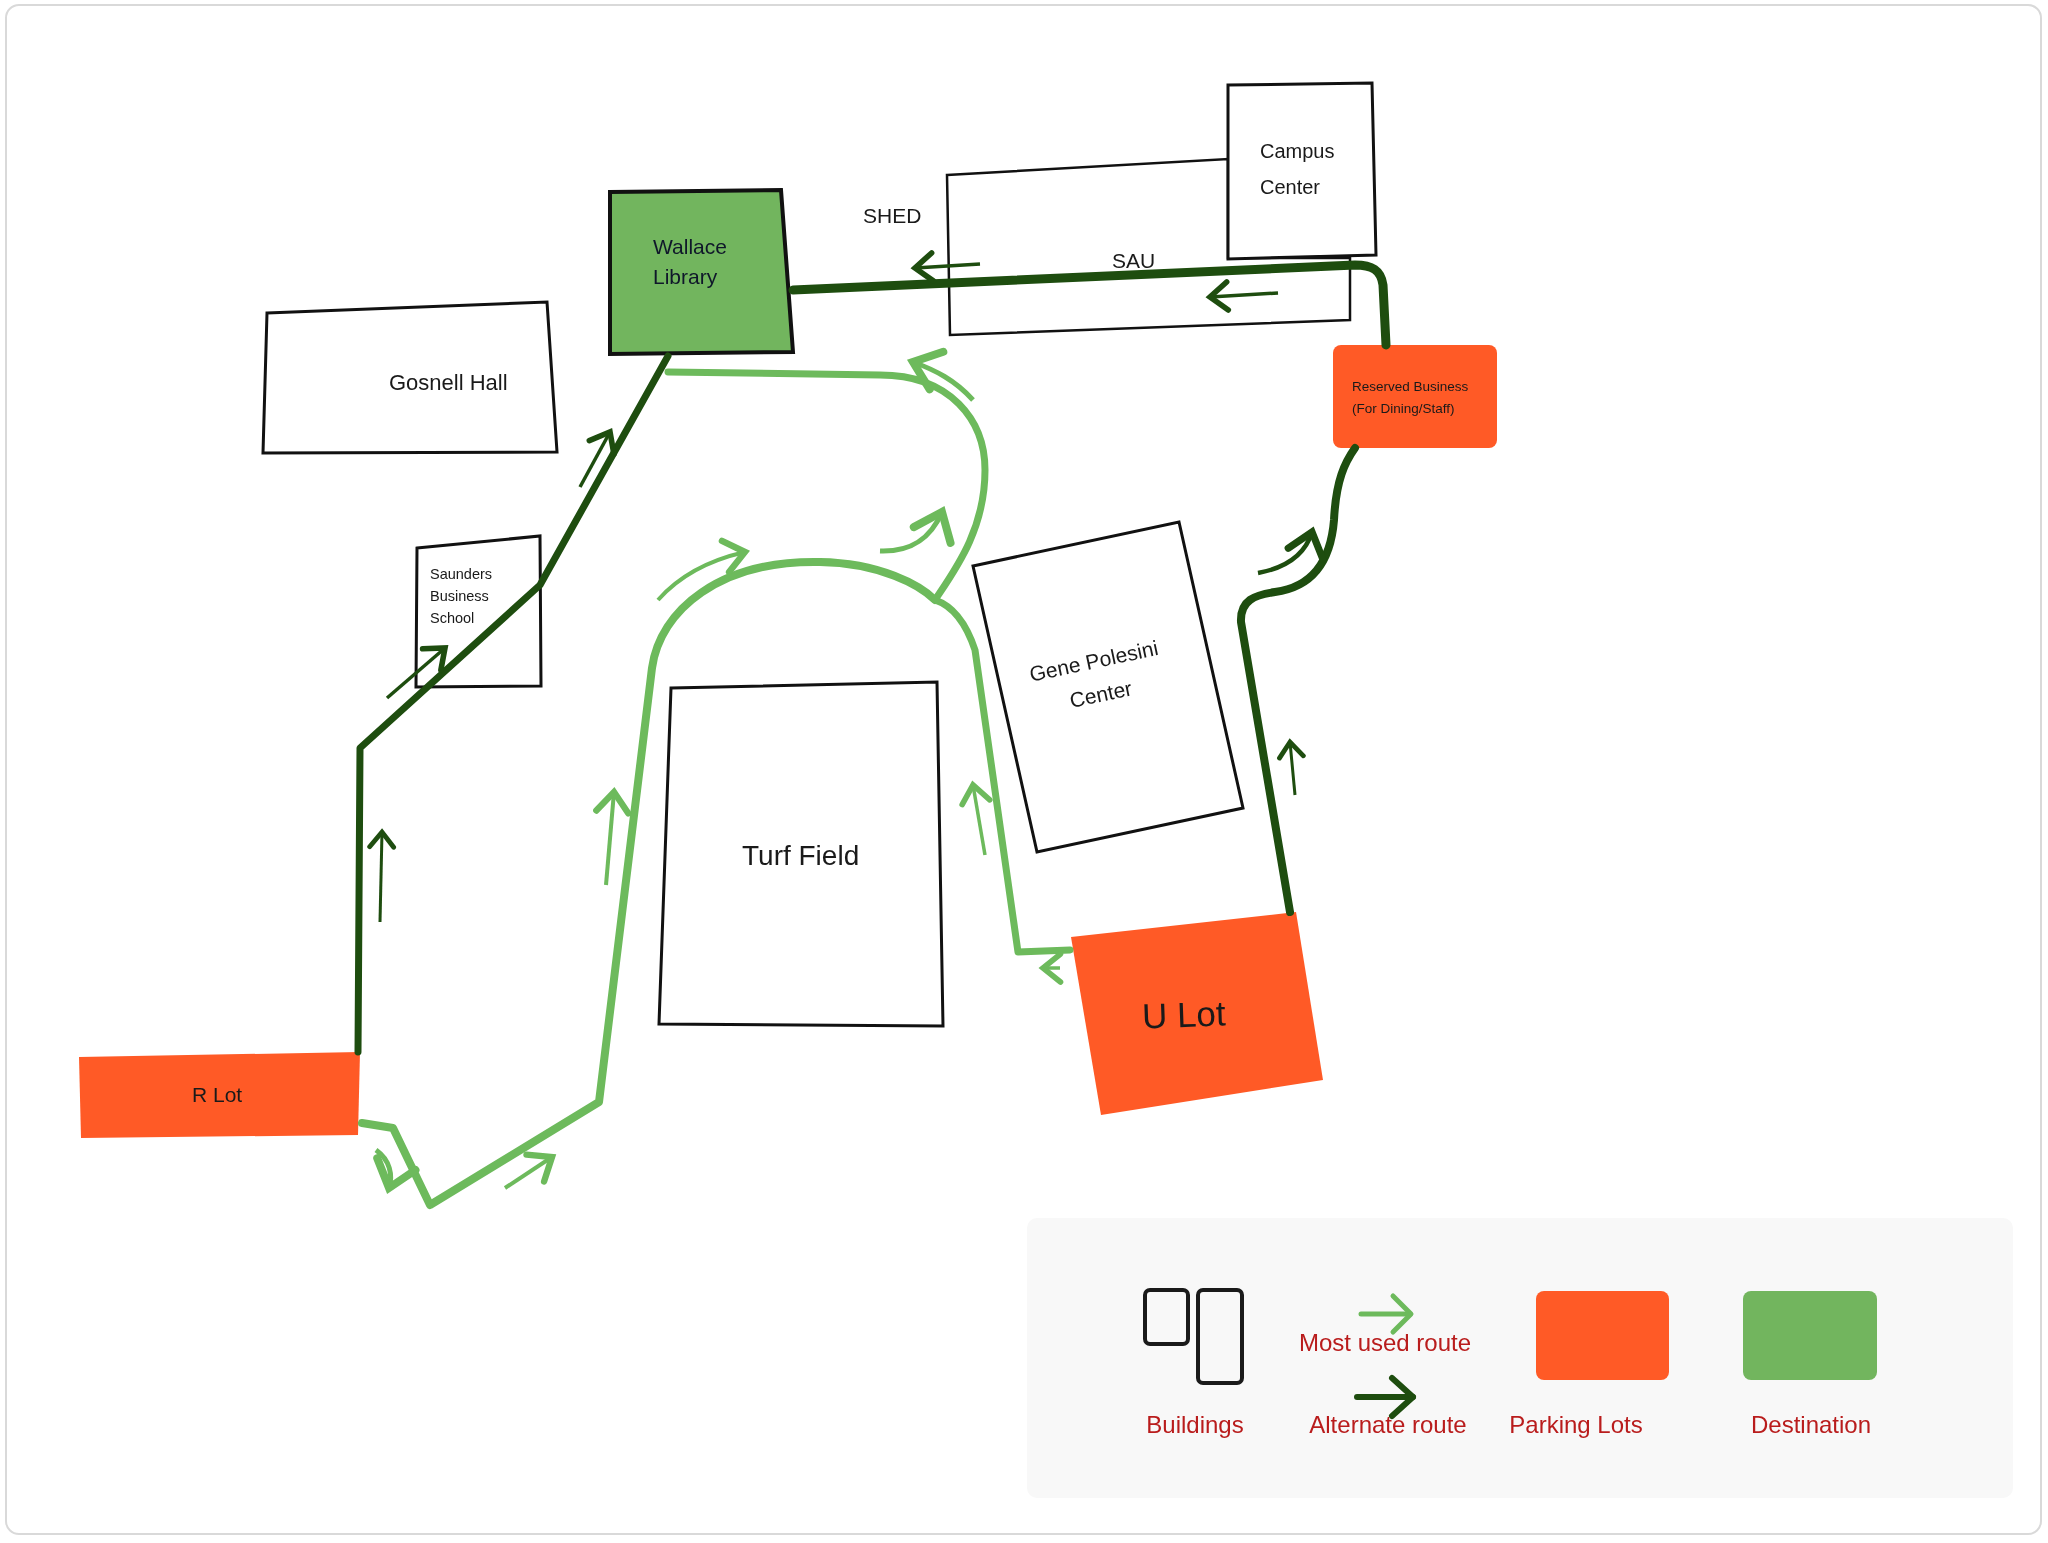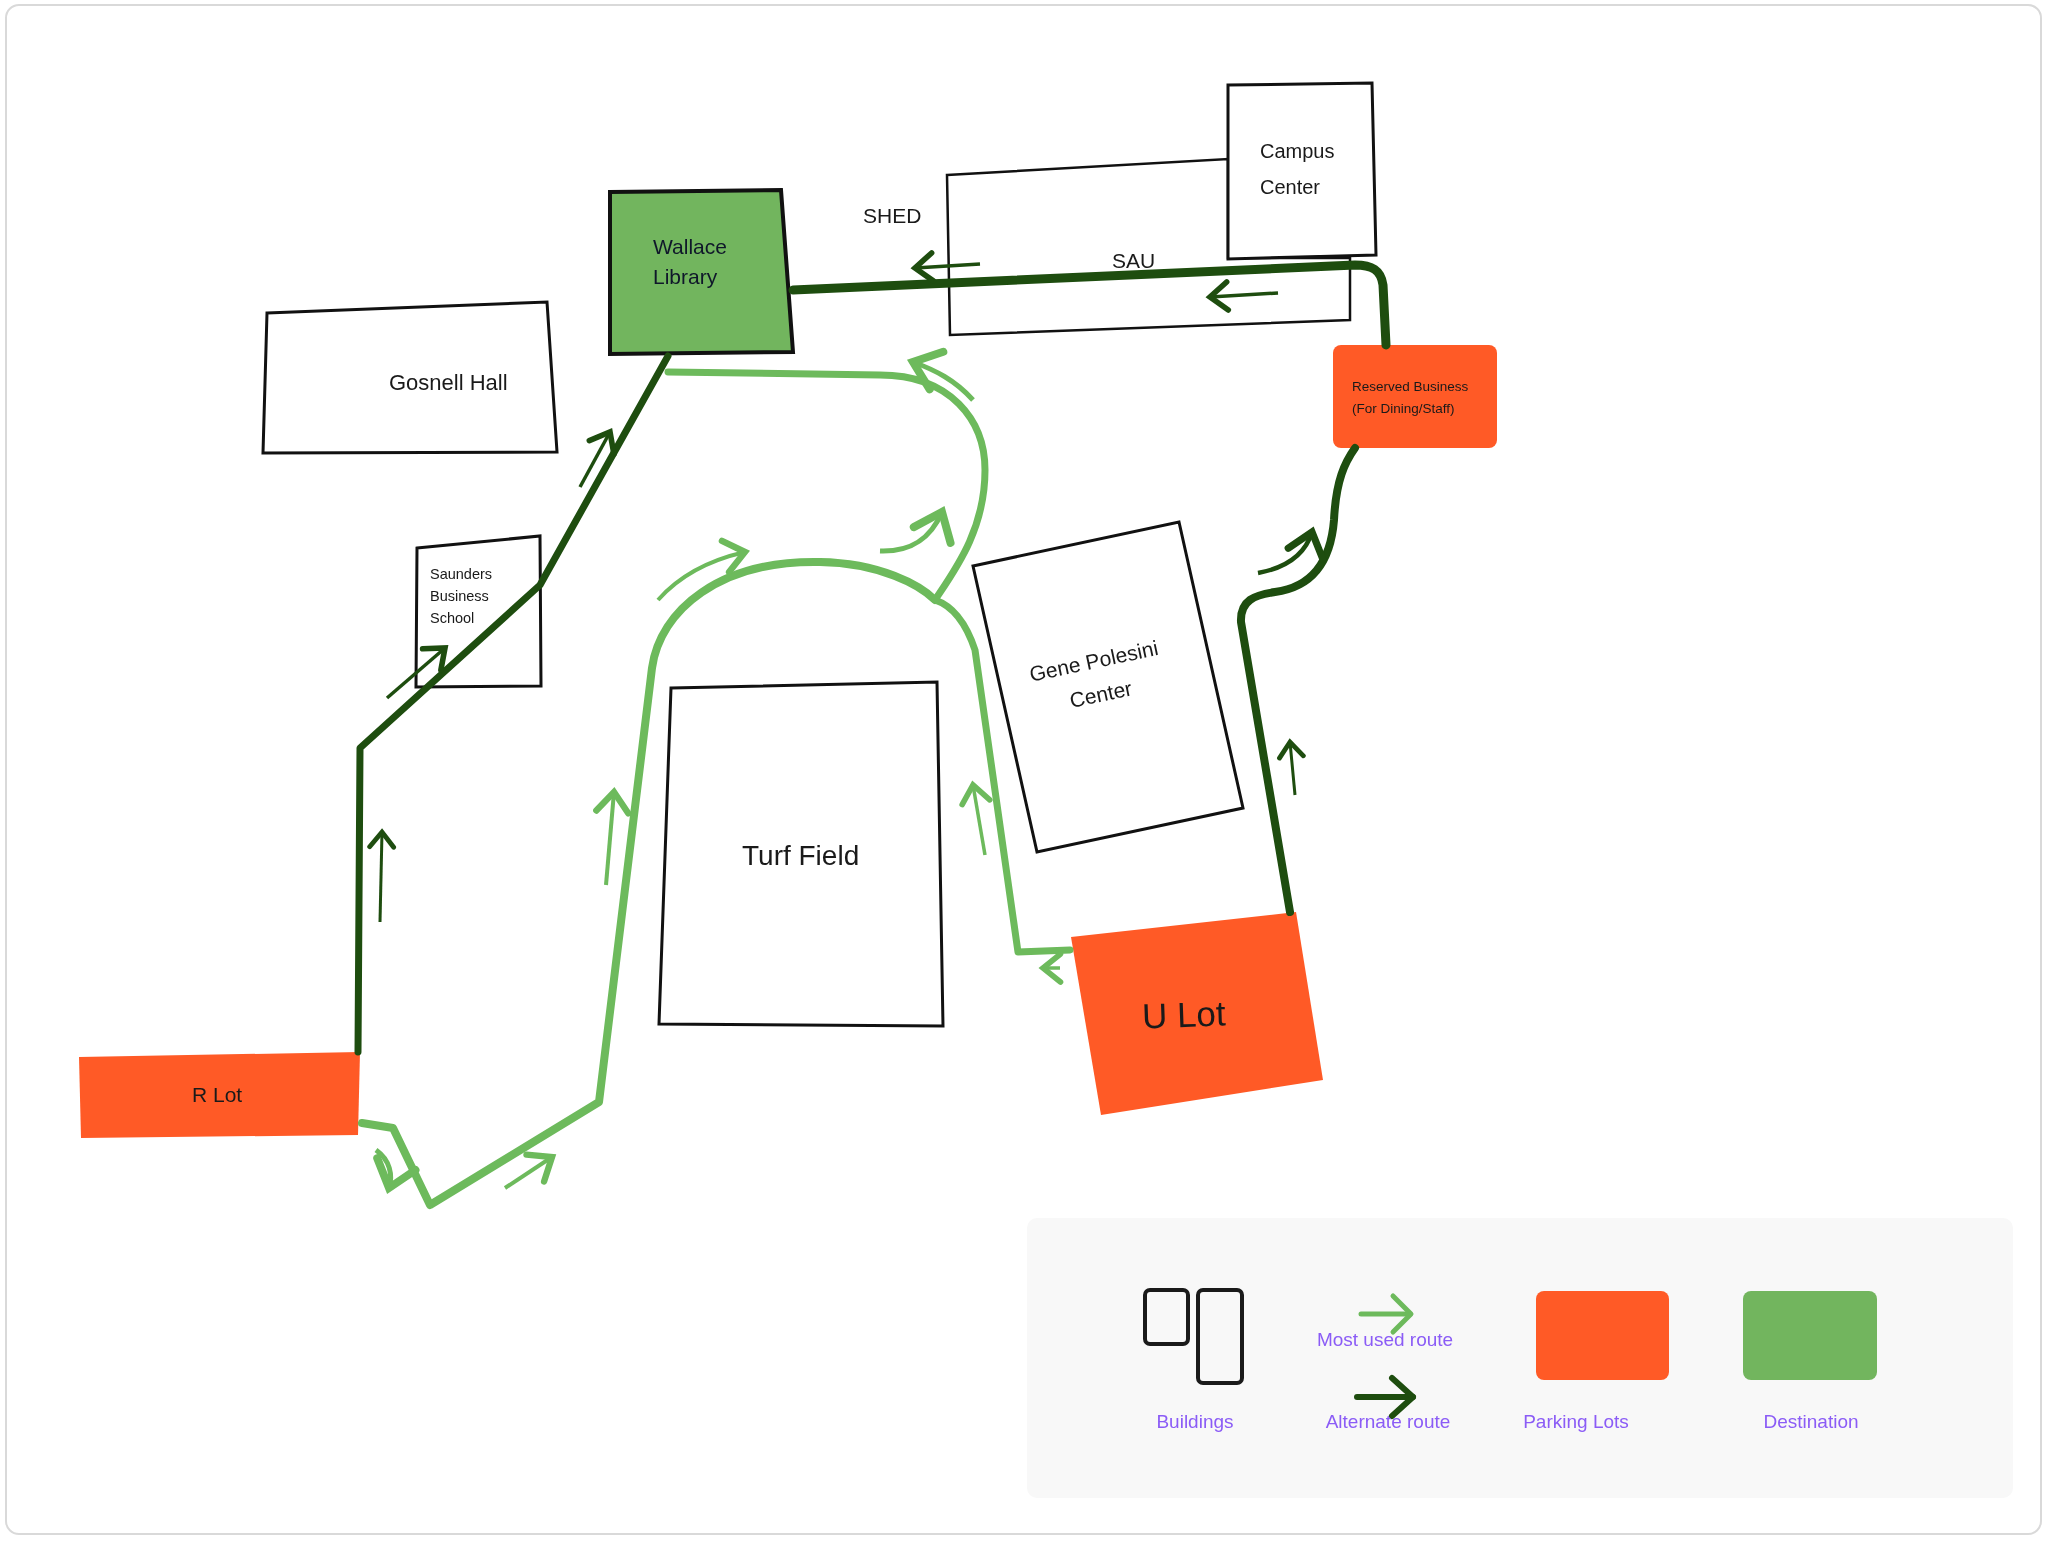--- a/index.html
+++ b/index.html
@@ -1,21 +1,21 @@
 <!DOCTYPE html>
 <html><head>
 <meta charset="utf-8">
 <style>
   html, body { margin: 0; padding: 0; background: #ffffff; }
   body { width: 2048px; height: 1543px; position: relative; overflow: hidden; font-family: "Liberation Sans", "DejaVu Sans", sans-serif; }
   .frame { position: absolute; left: 5px; top: 4px; width: 2037px; height: 1531px; border: 2px solid #d9d9d9; border-radius: 14px; box-sizing: border-box; background: #ffffff; }
   svg.map { position: absolute; left: 0; top: 0; }
   .lbl { position: absolute; color: #1a1a1a; white-space: pre-line; line-height: 1.45; }
   .legend { position: absolute; left: 1027px; top: 1218px; width: 986px; height: 280px; background: #f8f8f8; border-radius: 10px; }
-  .legend .ltxt { position: absolute; font-size: 19px; color: #8b5cf6; text-align: center; width: 200px; }
+  .legend .ltxt { position: absolute; font-size: 24px; color: #b91c1c; text-align: center; width: 200px; }
 </style>
 </head>
 <body>
 
 <div class="frame"></div>
 
 <svg class="map" width="2048" height="1543" viewBox="0 0 2048 1543">
   <defs>
     <marker id="arrLight" markerWidth="10" markerHeight="10" refX="6" refY="5" orient="auto" markerUnits="strokeWidth">
       <path d="M1,1 L6,5 L1,9" fill="none" stroke="#6DBA5C" stroke-width="1.6" stroke-linecap="round"></path>

